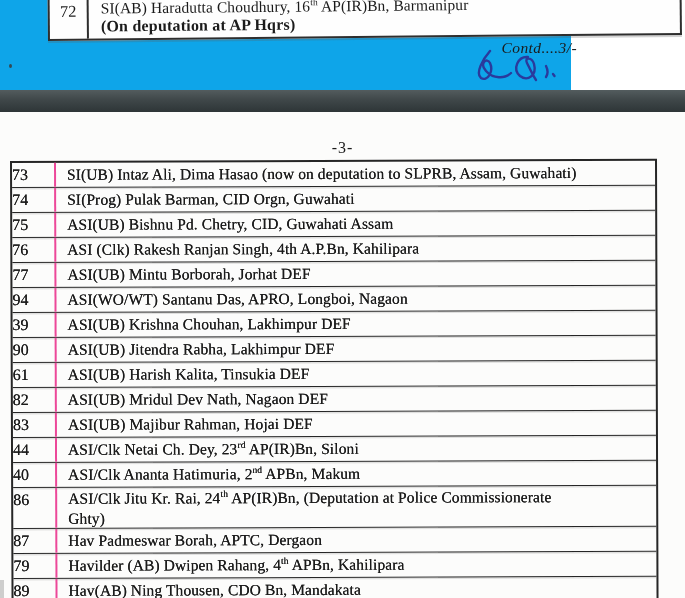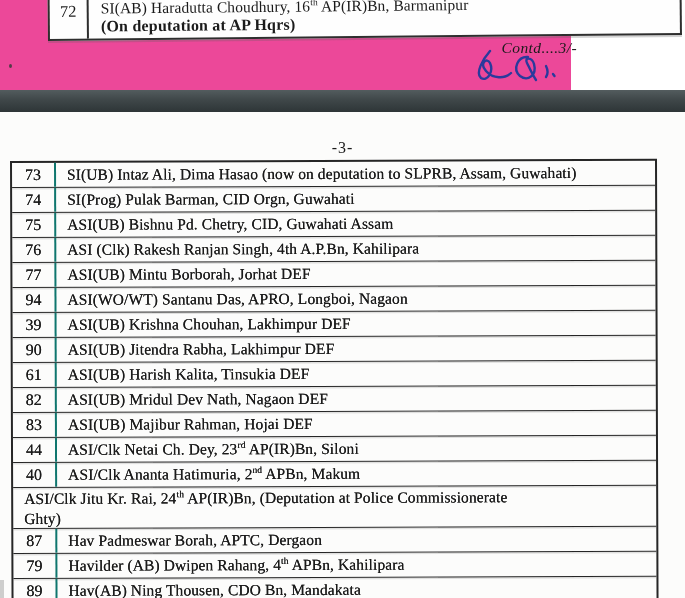--- a/index.html
+++ b/index.html
@@ -2,21 +2,21 @@
 <html style="--ink: #1b1b1b; --paper: #fcfcfb; --divider-bar: #3f4749; --signature-ink: #2a3a9c;"><head>
 <meta charset="utf-8">
 <style>
   html,body{margin:0;padding:0}
   body{
     position:relative;width:685px;height:598px;overflow:hidden;
     background:#ffffff;color:var(--ink,#1b1b1b);
     font-family:"Liberation Serif","DejaVu Serif",serif;
   }
   
-  .prev-page{position:absolute;top:0;left:0;width:571px;height:90px;background:#ec4899}
+  .prev-page{position:absolute;top:0;left:0;width:571px;height:90px;background:#0ea5e9}
   .frag{
     position:absolute;left:48px;top:-6px;width:630px;display:flex;
     border:2px solid #2e2e2e;border-top:none;background:#fefefe;
     transform:rotate(-0.55deg);transform-origin:0 100%;
     box-shadow:0 2px 0 rgba(95,95,95,.28);
   }
   .frag-num{width:37px;flex:0 0 37px;border-right:2px solid #2e2e2e;text-align:center;
     font-size:16.5px;padding-top:8px}
   .frag-body{flex:1;padding:6px 4px 3px 12px}
   .l1{font-size:15.5px;white-space:nowrap;letter-spacing:.1px}
@@ -34,21 +34,21 @@
   
   .page3{position:absolute;top:112px;left:0;width:685px;height:486px;background:var(--paper,#fcfcfb)}
   .pagenum{position:absolute;top:27px;left:0;width:685px;text-align:center;
     font-size:16px;letter-spacing:1px}
   .rtable{position:absolute;top:49px;left:10px;width:643px;border:2px solid #262626;
     transform:rotate(-0.2deg);transform-origin:0 0}
   .trow{display:flex;height:24px;border-bottom:1.5px solid #262626;
     box-shadow:0 1.5px 0 rgba(110,110,110,.2)}
   .trow.tall{height:40px}
   .cell{text-shadow:0 0 .3px currentColor}
-  .cell.num{width:42px;flex:0 0 42px;border-right:2px solid #0f766e;text-align:center;
+  .cell.num{width:42px;flex:0 0 42px;border-right:2px solid #ec4899;
     font-size:16px;line-height:24px}
   .cell.txt{flex:1;padding-left:11px;font-size:15.5px;line-height:23.5px;
     letter-spacing:.1px;white-space:nowrap;overflow:hidden}
   .trow.tall .cell.txt{white-space:normal;line-height:19.5px;padding-top:1px}
   .trow.tall .cell.num{line-height:23px}
   .smudge{position:absolute;left:0;top:468px;width:4px;height:18px;
     background:rgba(120,120,120,.35)}
 </style>
 </head>
 <body>
@@ -129,20 +129,21 @@
           </div>
           <div class="trow">
             <div class="cell num">44</div>
             <div class="cell txt">ASI/Clk Netai Ch. Dey, 23<sup>rd</sup>  AP(IR)Bn, Siloni</div>
           </div>
           <div class="trow">
             <div class="cell num">40</div>
             <div class="cell txt">ASI/Clk Ananta Hatimuria, 2<sup>nd</sup>  APBn, Makum</div>
           </div>
           <div class="trow tall">
+            <div class="cell num">86</div>
             <div class="cell txt">ASI/Clk Jitu Kr. Rai, 24<sup>th</sup>  AP(IR)Bn,  (Deputation at  Police Commissionerate<br>Ghty)</div>
           </div>
           <div class="trow">
             <div class="cell num">87</div>
             <div class="cell txt">Hav Padmeswar Borah, APTC, Dergaon</div>
           </div>
           <div class="trow">
             <div class="cell num">79</div>
             <div class="cell txt">Havilder (AB) Dwipen Rahang, 4<sup>th</sup>  APBn, Kahilipara</div>
           </div>

